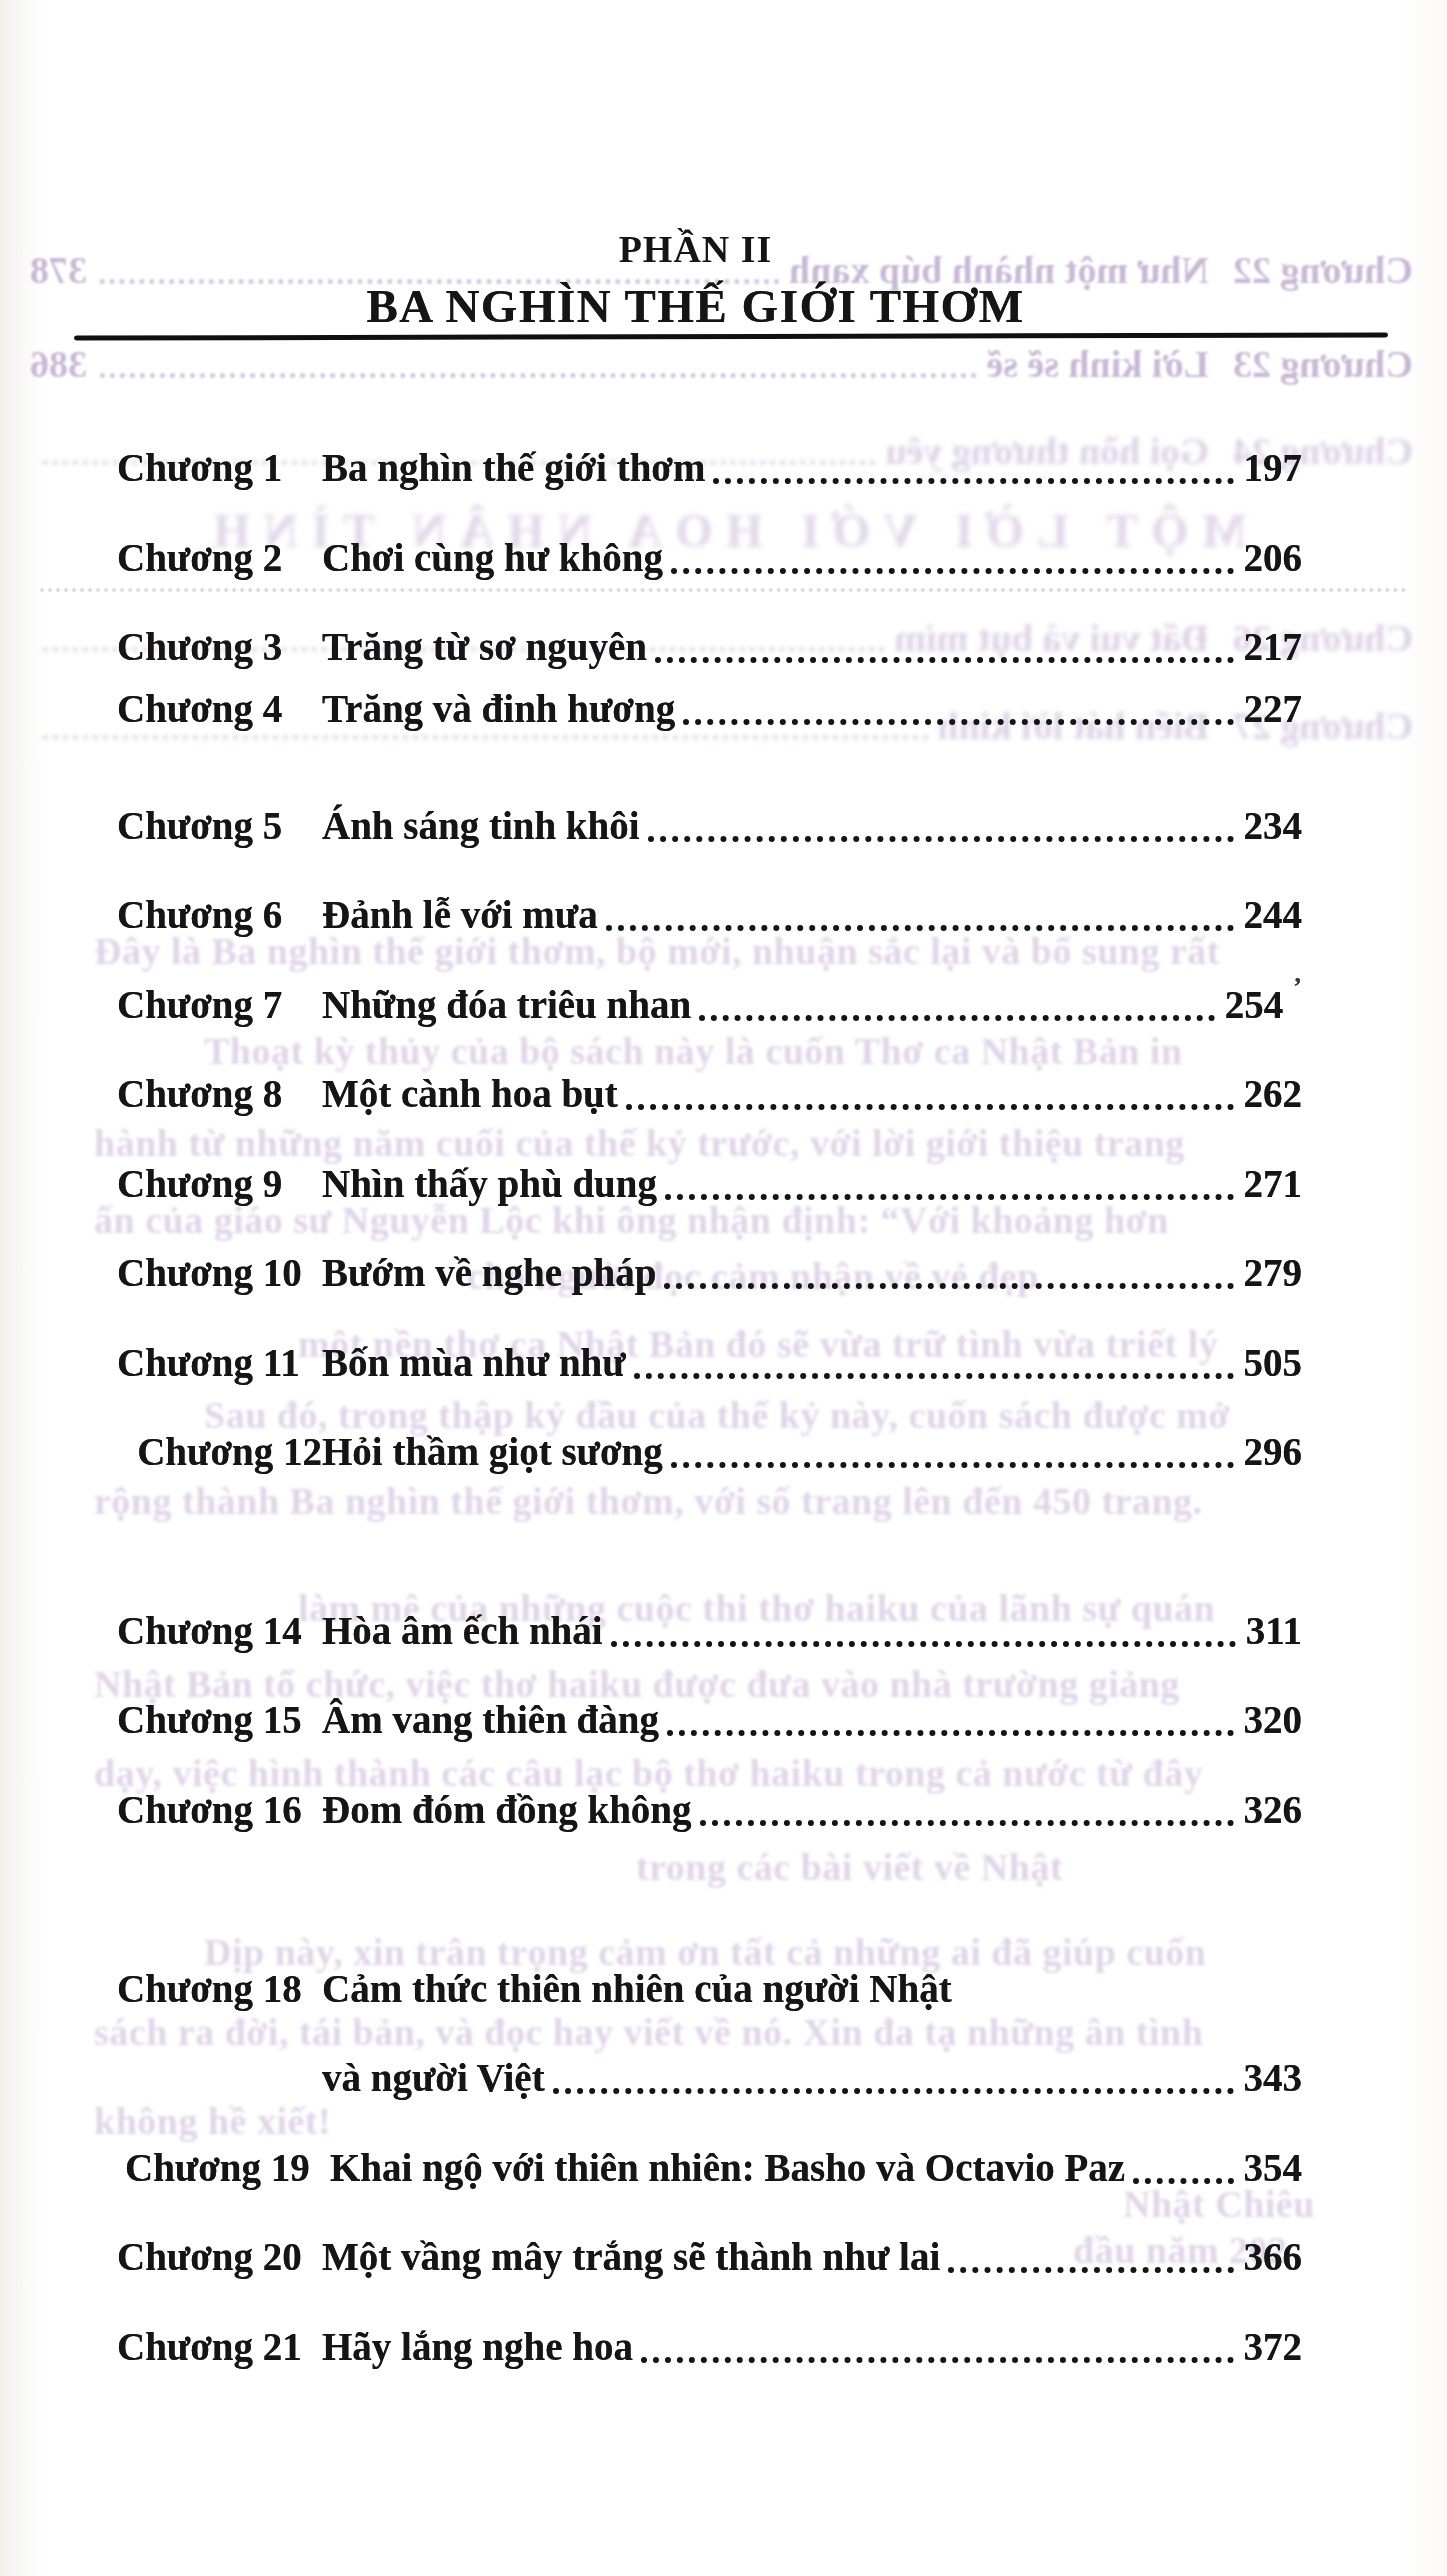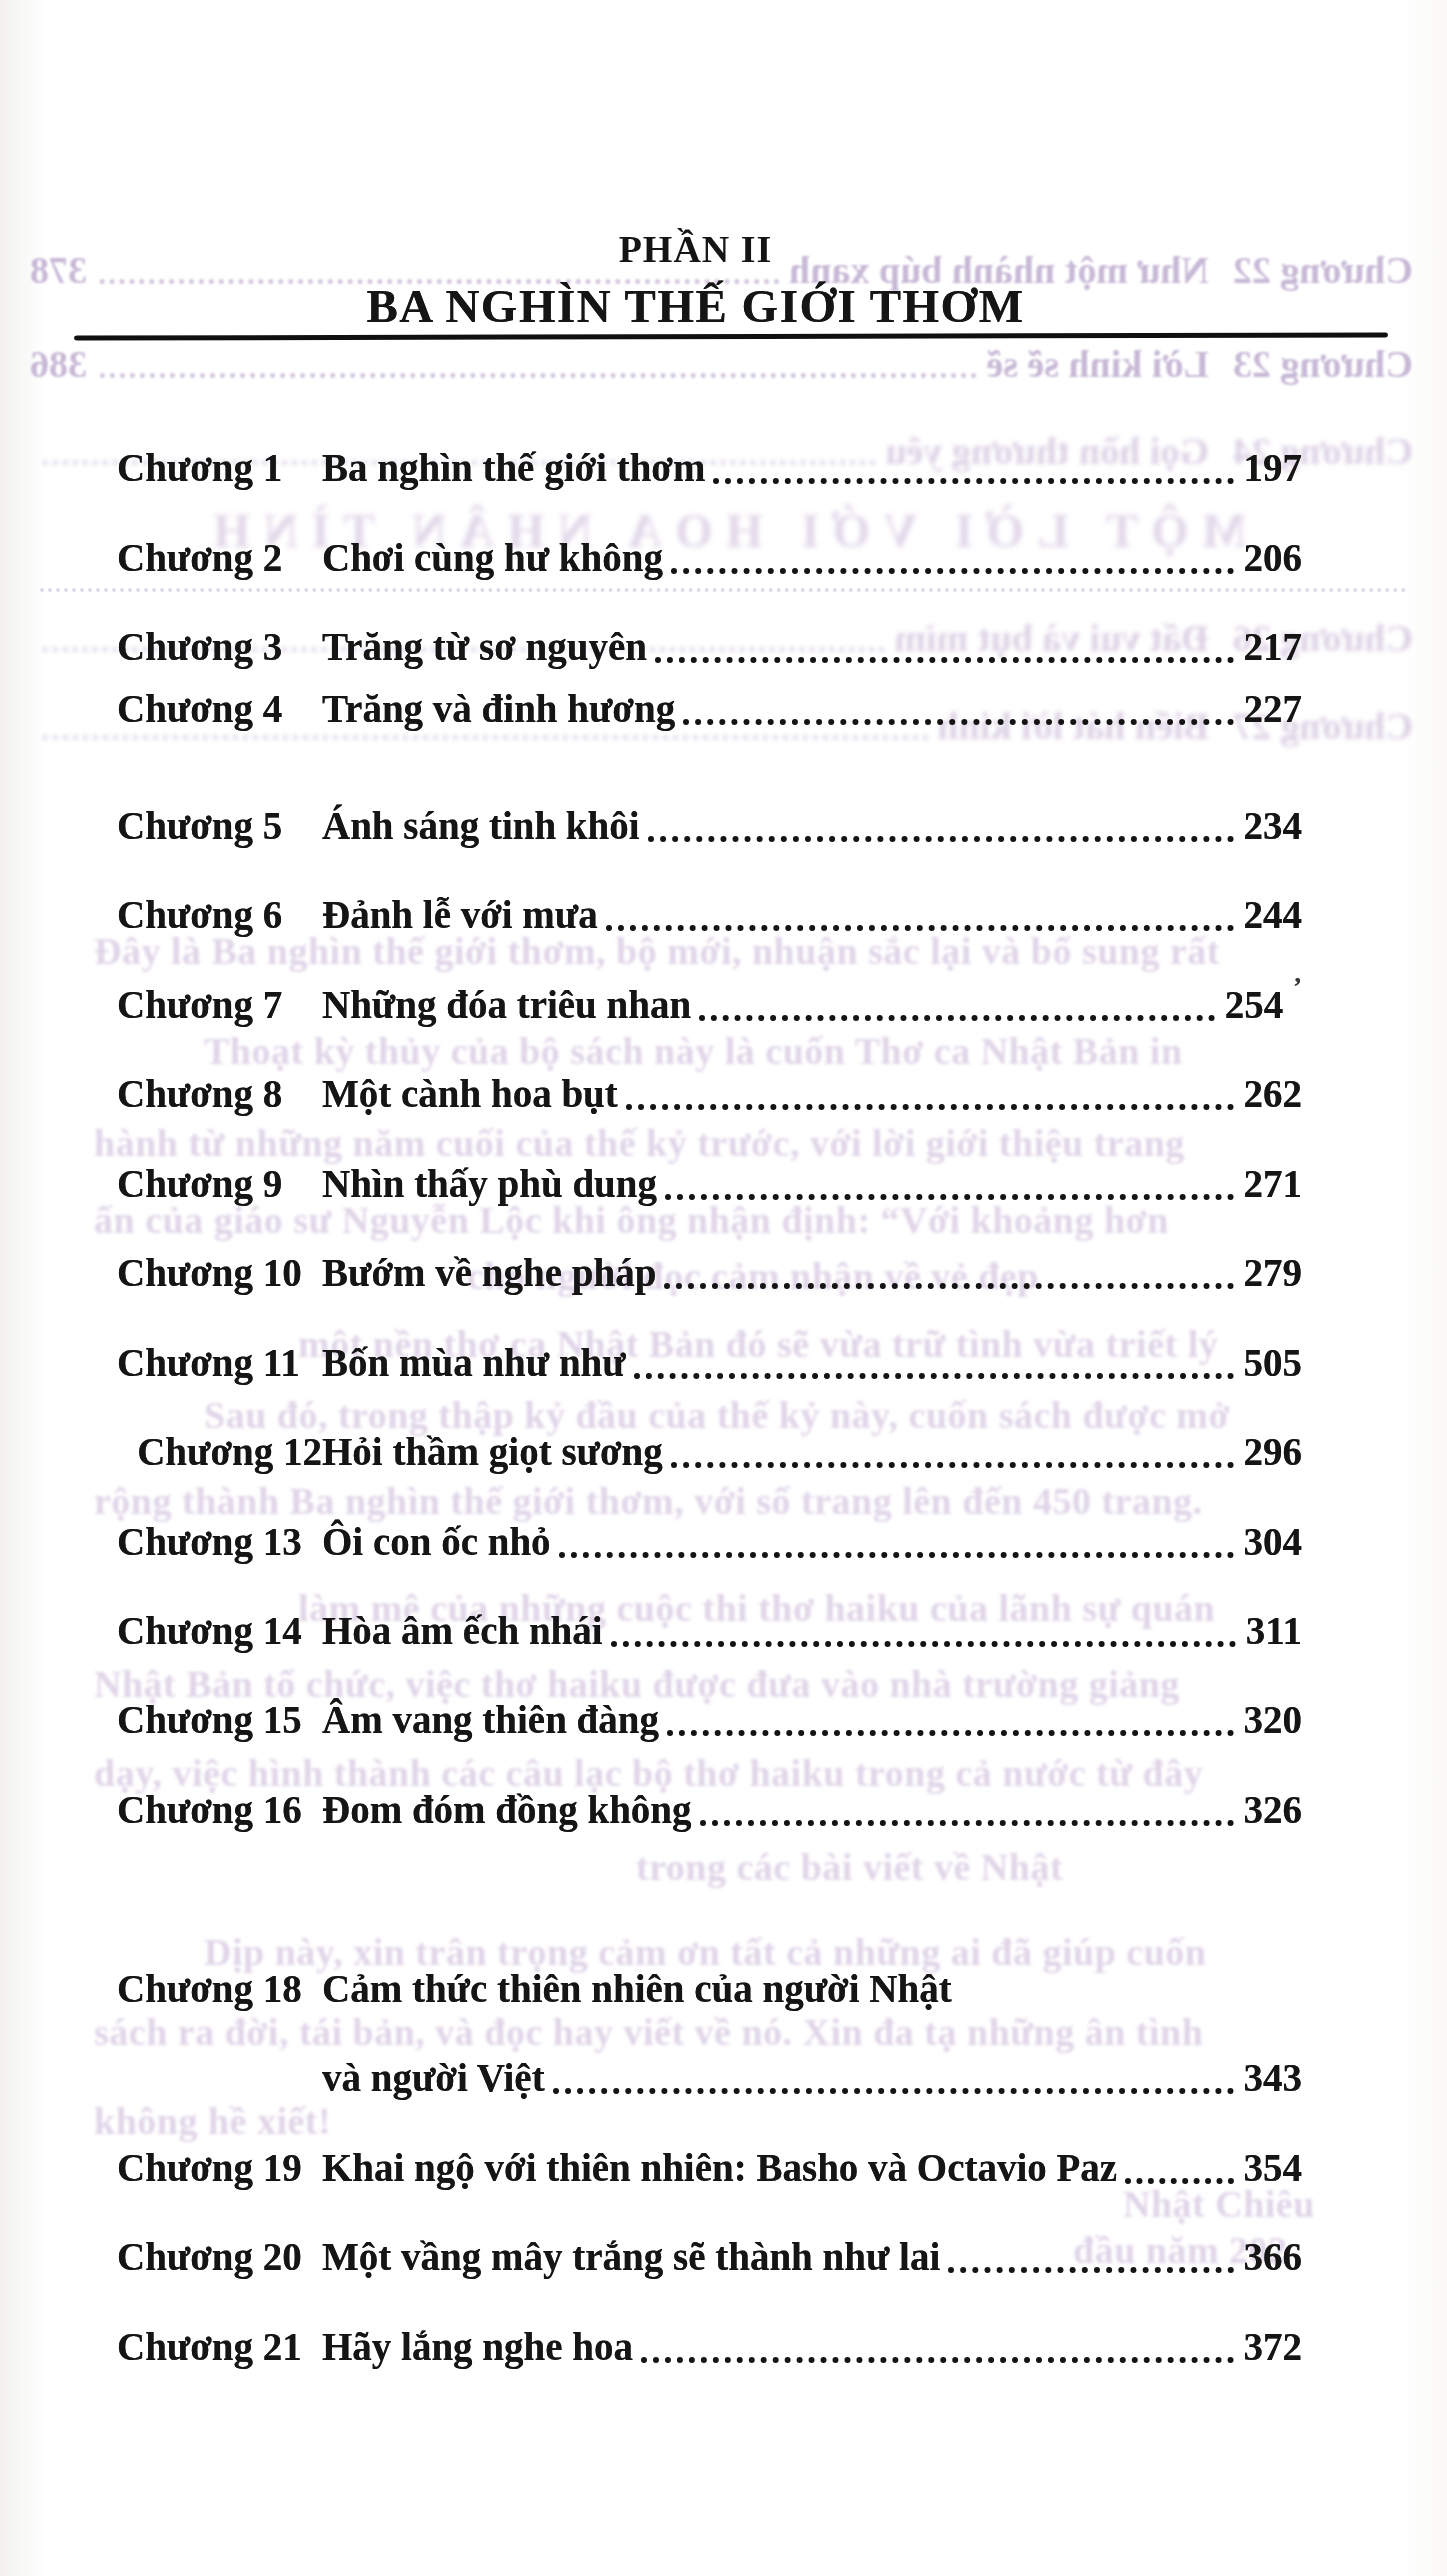--- a/index.html
+++ b/index.html
@@ -201,26 +201,20 @@
         <span class="title">Bốn mùa như như</span>
         <span class="leader"></span>
         <span class="pagenum">505</span>
       </div>
       <div class="toc-row" style="top: 1423px; text-align: right;">
         <span class="label">Chương 12</span>
         <span class="title">Hỏi thầm giọt sương</span>
         <span class="leader"></span>
         <span class="pagenum">296</span>
       </div>
-      <div class="toc-row" style="top: 1513px;">
-        <span class="label">Chương 13</span>
-        <span class="title">Ôi con ốc nhỏ</span>
-        <span class="leader"></span>
-        <span class="pagenum">304</span>
-      </div>
       <div class="toc-row" style="top: 1602px;">
         <span class="label">Chương 14</span>
         <span class="title">Hòa âm ếch nhái</span>
         <span class="leader"></span>
         <span class="pagenum">311</span>
       </div>
       <div class="toc-row" style="top: 1691px;">
         <span class="label">Chương 15</span>
         <span class="title">Âm vang thiên đàng</span>
         <span class="leader"></span>
@@ -235,21 +229,21 @@
       <div class="toc-row no-leader" style="top: 1960px;">
         <span class="label">Chương 18</span>
         <span class="title">Cảm thức thiên nhiên của người Nhật</span>
       </div>
       <div class="toc-row" style="top: 2049px;">
         <span class="label"></span>
         <span class="title">và người Việt</span>
         <span class="leader"></span>
         <span class="pagenum">343</span>
       </div>
-      <div class="toc-row" style="top: 2139px;">
+      <div class="toc-row" style="top: 2139px; margin-left: 8px;">
         <span class="label">Chương 19</span>
         <span class="title">Khai ngộ với thiên nhiên: Basho và Octavio Paz</span>
         <span class="leader"></span>
         <span class="pagenum">354</span>
       </div>
       <div class="toc-row" style="top: 2228px;">
         <span class="label">Chương 20</span>
         <span class="title">Một vầng mây trắng sẽ thành như lai</span>
         <span class="leader"></span>
         <span class="pagenum">366</span>

